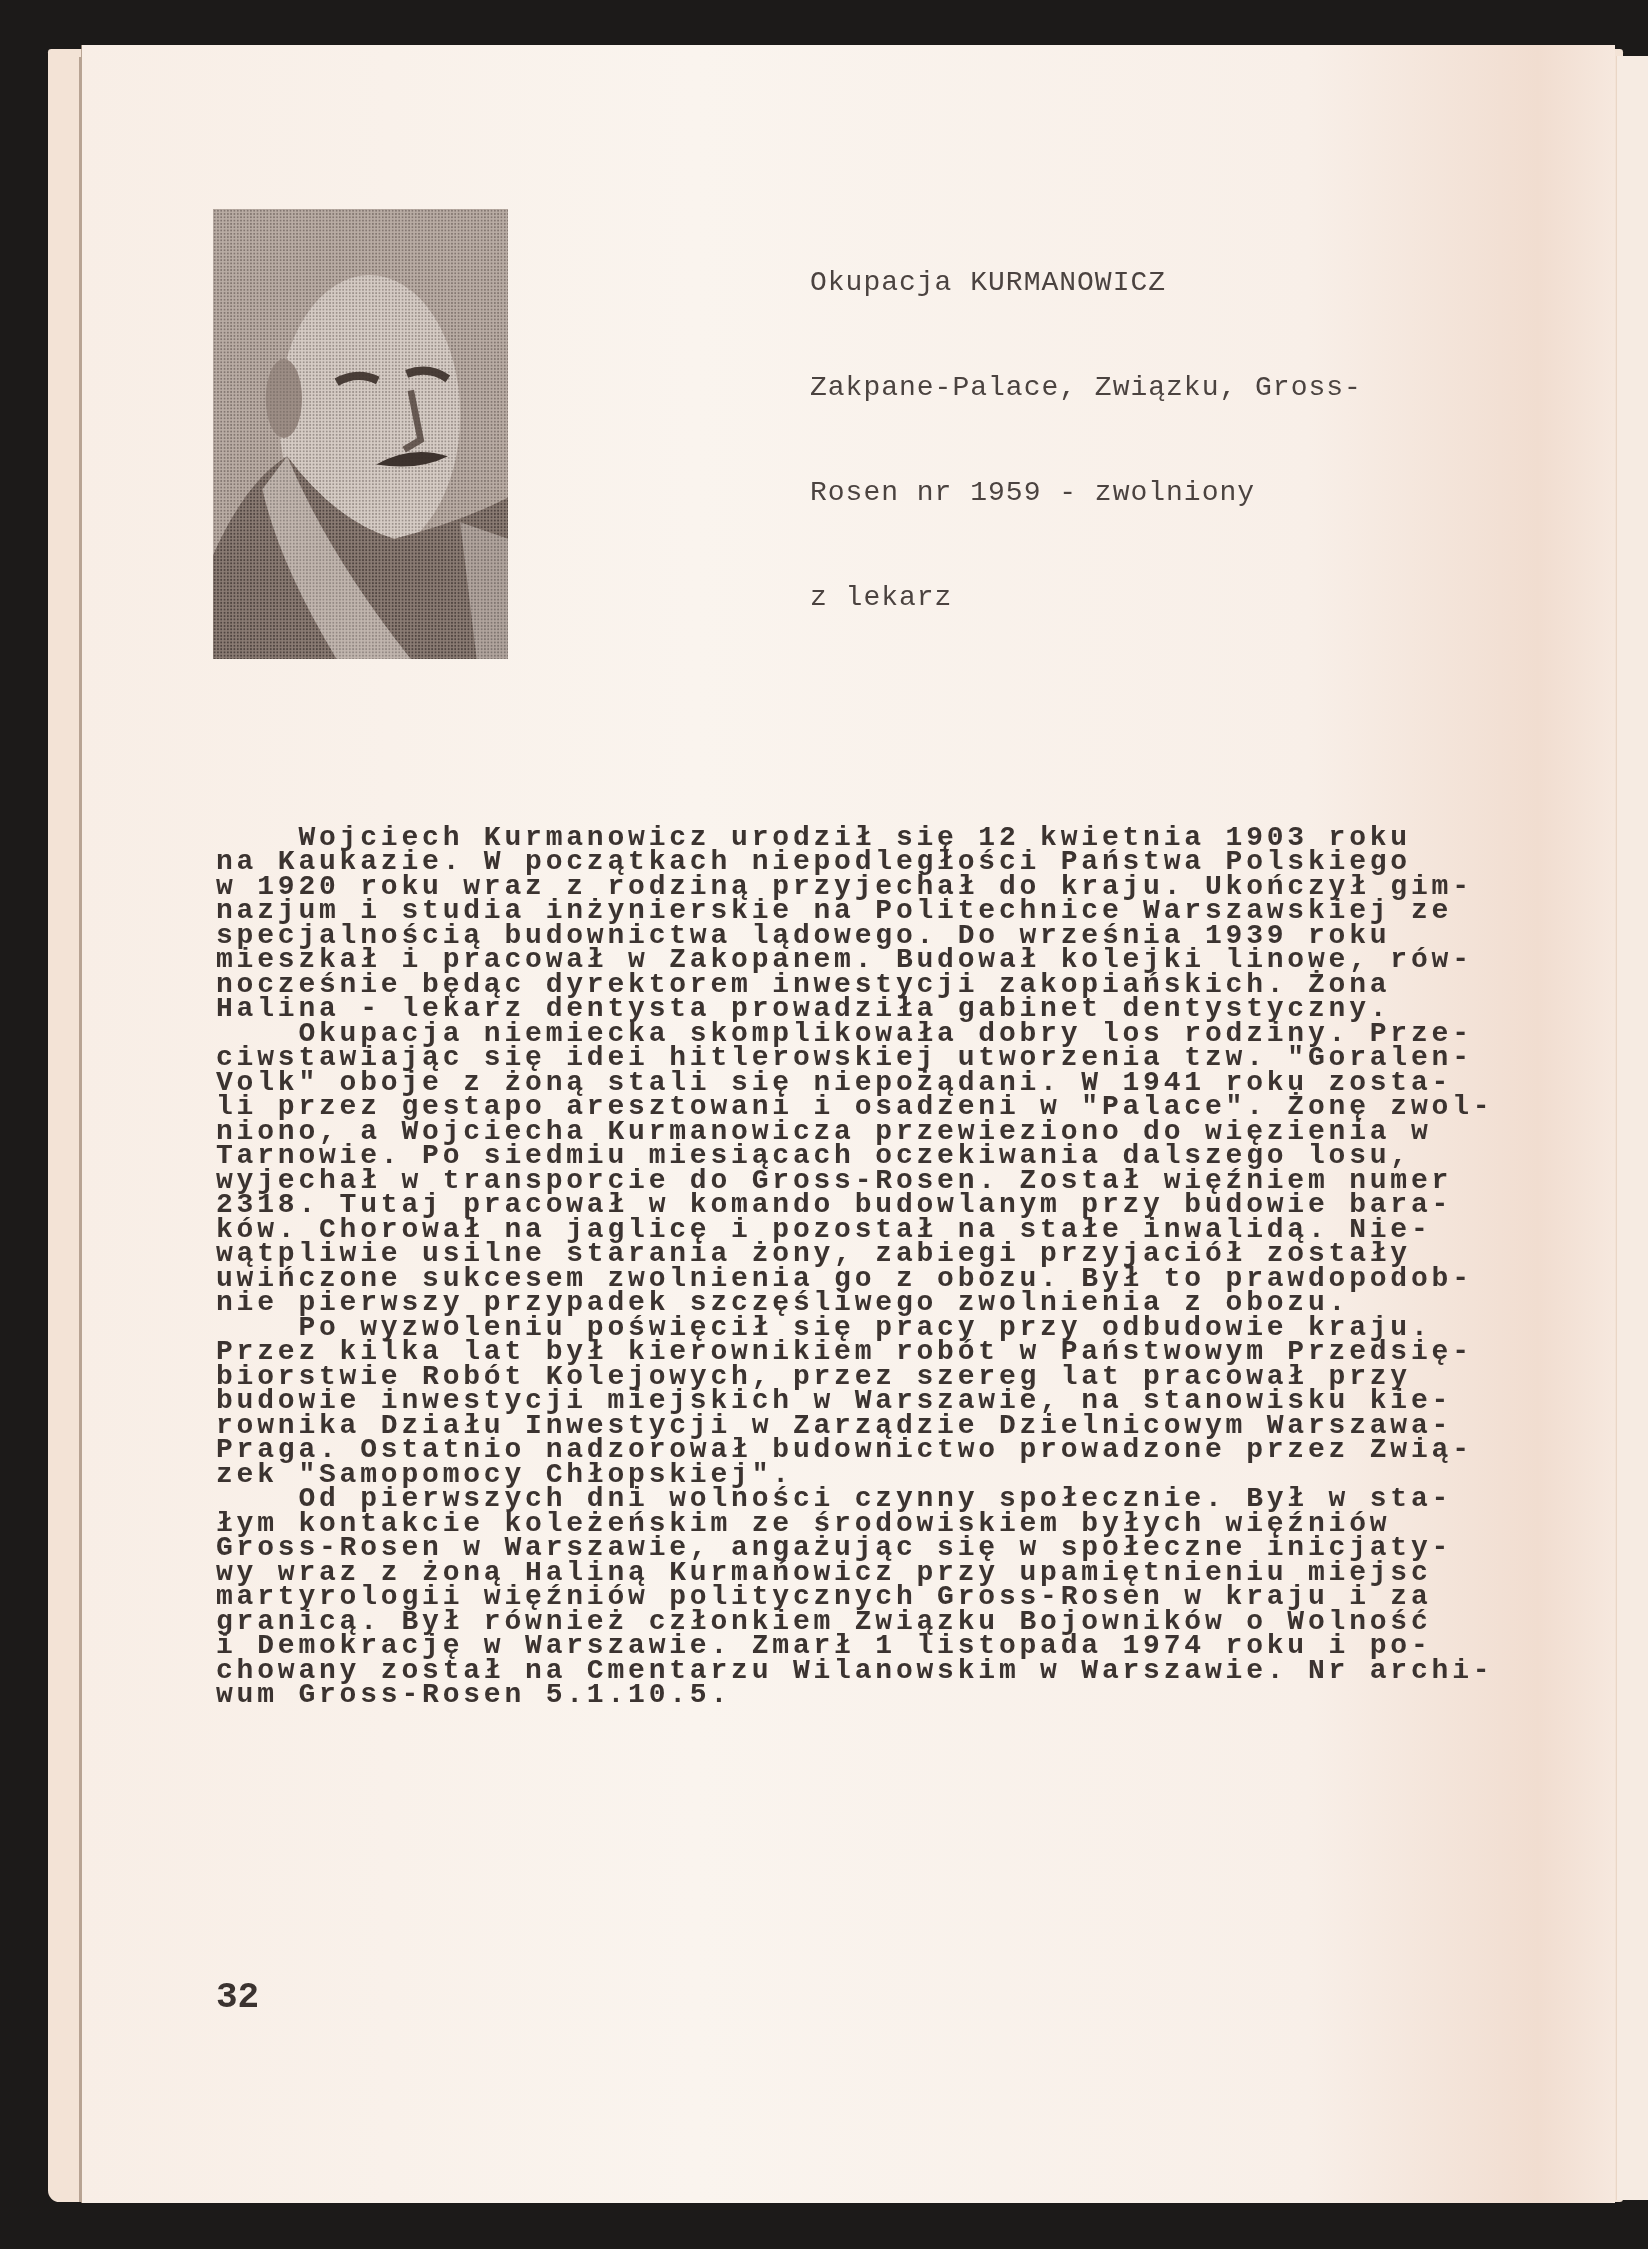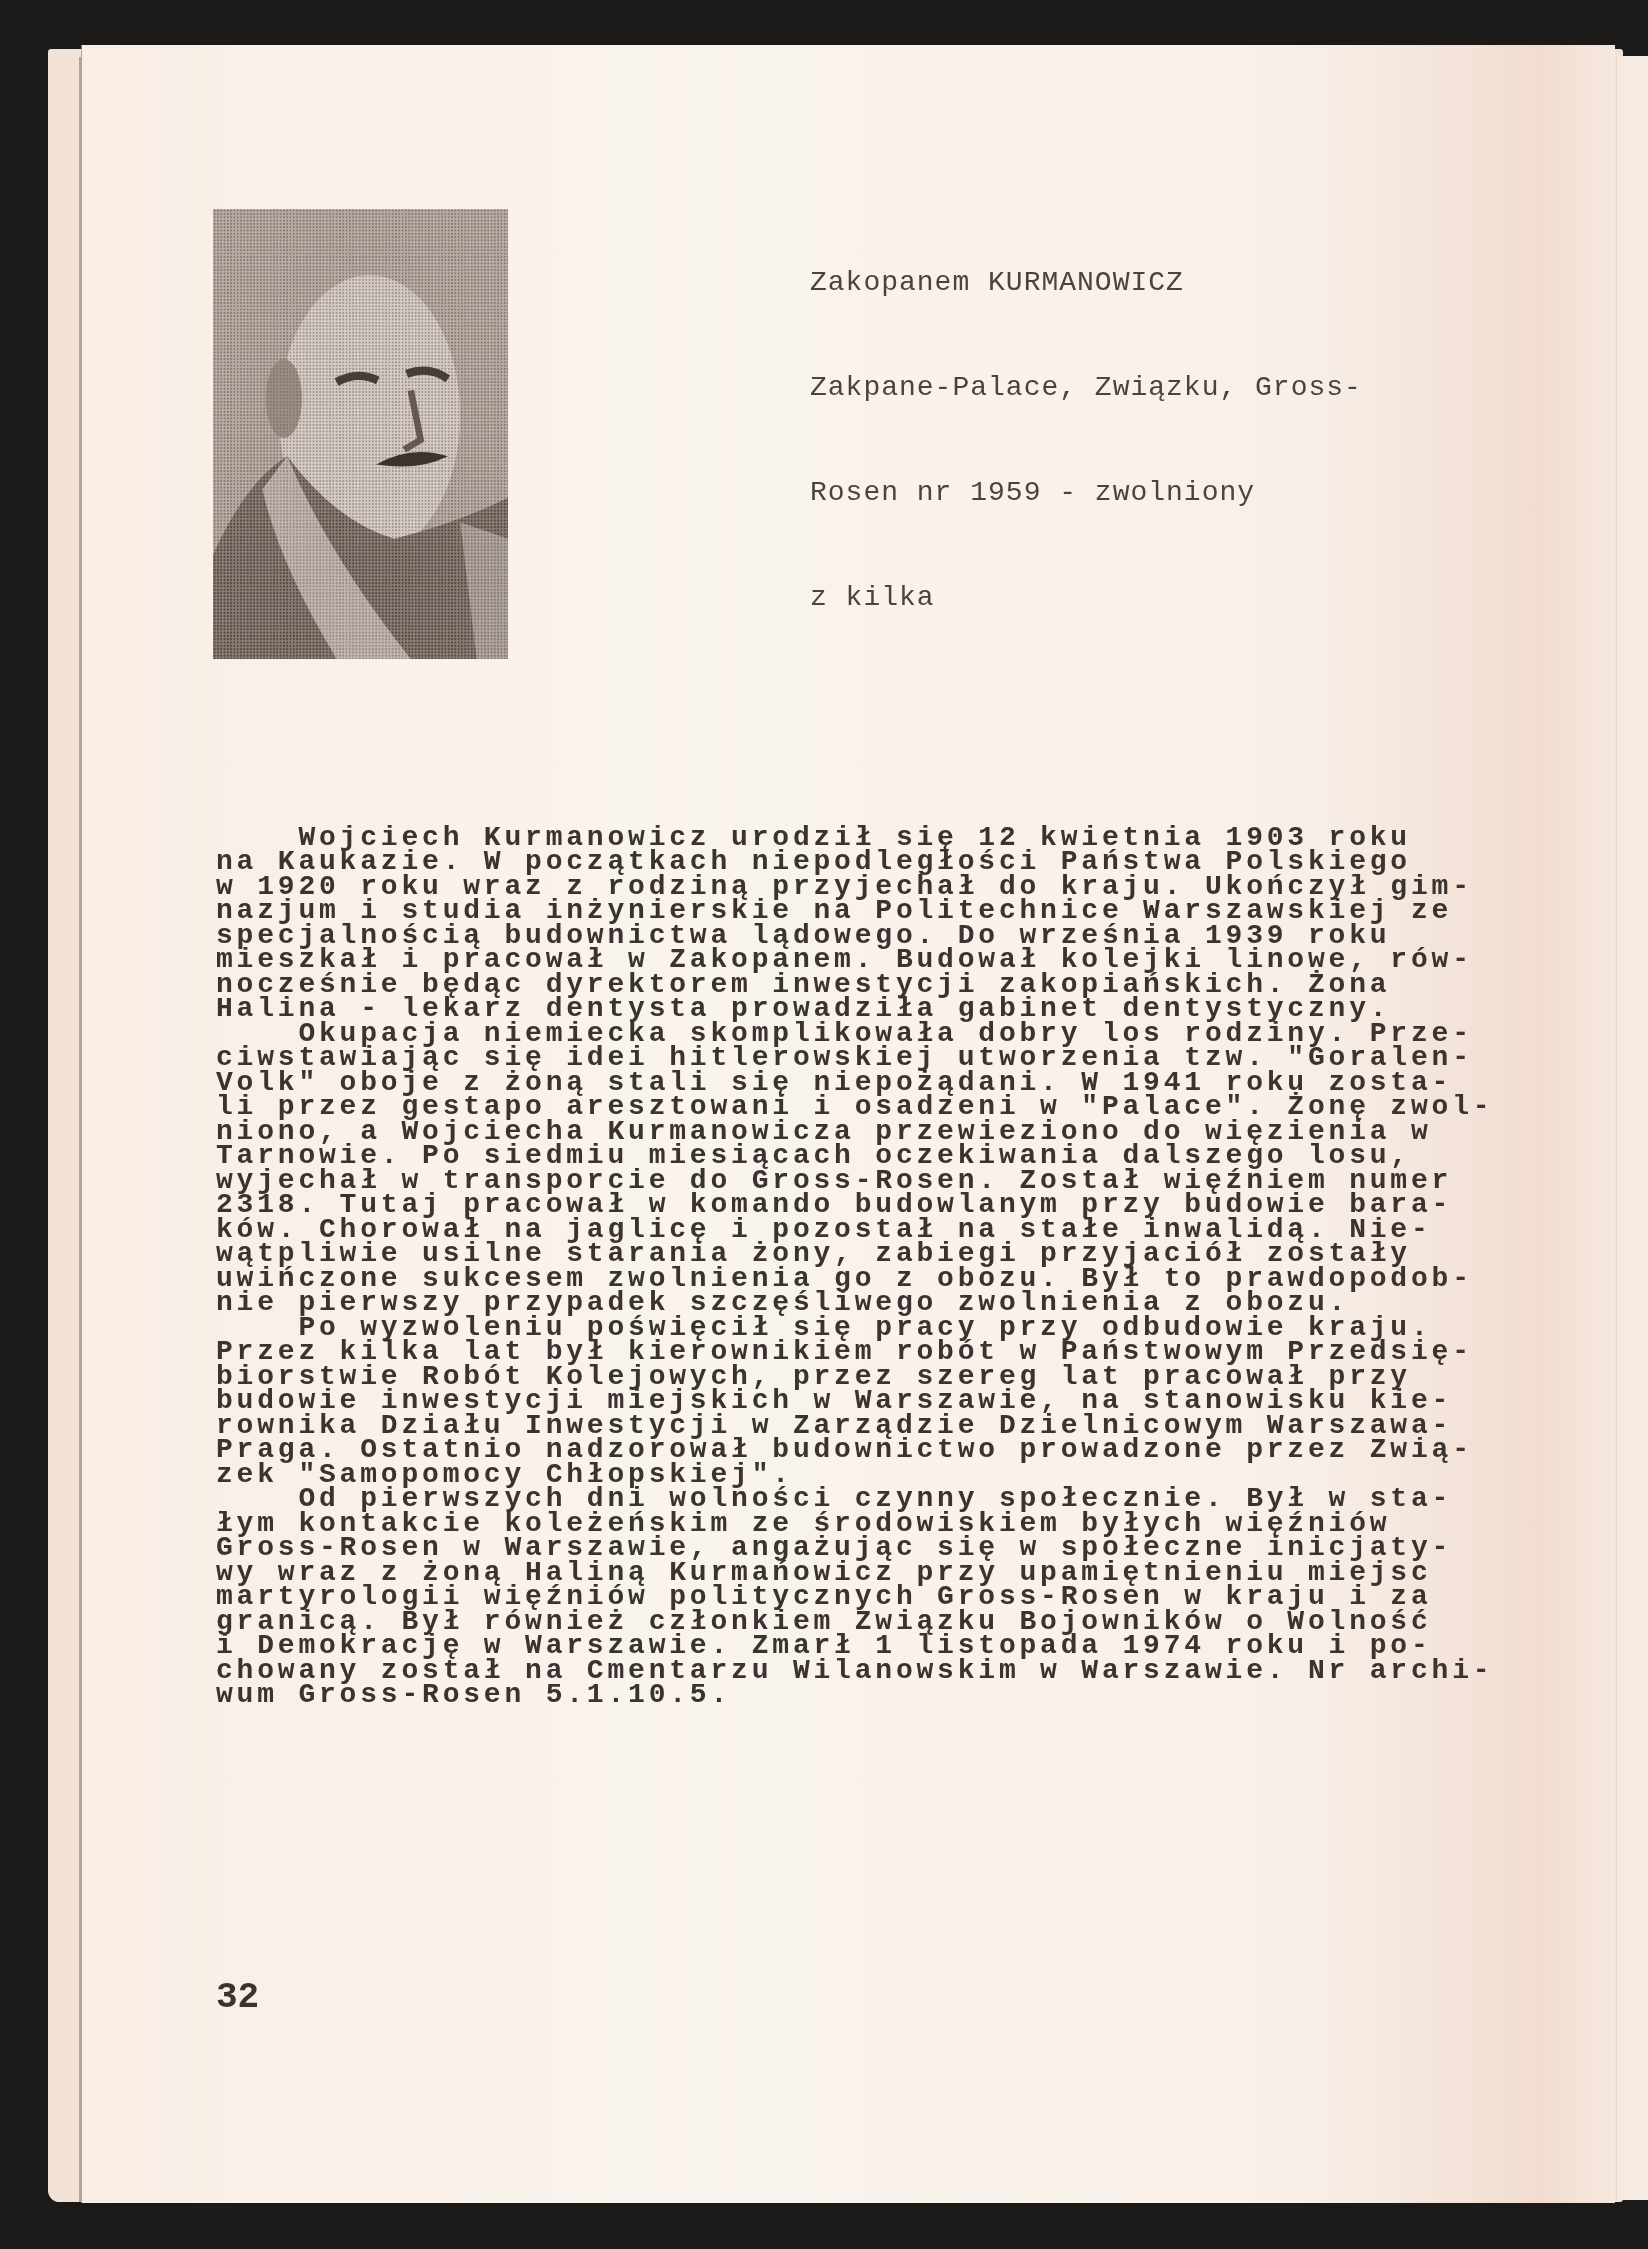--- a/index.html
+++ b/index.html
@@ -94,22 +94,22 @@
     <path d="M 0 420 Q 40 330 90 300 Q 150 380 220 400 Q 300 380 358 350 L 358 546 L 0 546 Z" fill="#8b7c74"></path>
     <path d="M 0 420 Q 40 330 90 300 Q 150 380 220 400 Q 300 380 358 350 L 358 546 L 0 546 Z" fill="url(#dots)" opacity="0.55"></path>
 
     <path d="M 90 300 Q 140 420 240 546 L 150 546 Q 80 430 60 340 Z" fill="#d8cec7" opacity="0.7"></path>
     <path d="M 300 380 L 358 400 L 358 546 L 320 546 Z" fill="#d8cec7" opacity="0.5"></path>
     <rect width="358" height="546" fill="url(#dots)" opacity="0.25"></rect>
   </svg>
 </div>
 
 <div class="caption">
-  <div>Zakopanem KURMANOWICZ</div>
+  <div>Okupacja KURMANOWICZ</div>
   <div>Zakpane-Palace, Związku, Gross-</div>
   <div>Rosen nr 1959 - zwolniony</div>
-  <div>z kilka</div>
+  <div>z lekarz</div>
 </div>
 
 <div class="body-text" id="body-text"><span class="line">    Wojciech Kurmanowicz urodził się 12 kwietnia 1903 roku</span><span class="line">na Kaukazie. W początkach niepodległości Państwa Polskiego</span><span class="line">w 1920 roku wraz z rodziną przyjechał do kraju. Ukończył gim-</span><span class="line">nazjum i studia inżynierskie na Politechnice Warszawskiej ze</span><span class="line">specjalnością budownictwa lądowego. Do września 1939 roku</span><span class="line">mieszkał i pracował w Zakopanem. Budował kolejki linowe, rów-</span><span class="line">nocześnie będąc dyrektorem inwestycji zakopiańskich. Żona</span><span class="line">Halina - lekarz dentysta prowadziła gabinet dentystyczny.</span><span class="line">    Okupacja niemiecka skomplikowała dobry los rodziny. Prze-</span><span class="line">ciwstawiając się idei hitlerowskiej utworzenia tzw. "Goralen-</span><span class="line">Volk" oboje z żoną stali się niepożądani. W 1941 roku zosta-</span><span class="line">li przez gestapo aresztowani i osadzeni w "Palace". Żonę zwol-</span><span class="line">niono, a Wojciecha Kurmanowicza przewieziono do więzienia w</span><span class="line">Tarnowie. Po siedmiu miesiącach oczekiwania dalszego losu,</span><span class="line">wyjechał w transporcie do Gross-Rosen. Został więźniem numer</span><span class="line">2318. Tutaj pracował w komando budowlanym przy budowie bara-</span><span class="line">ków. Chorował na jaglicę i pozostał na stałe inwalidą. Nie-</span><span class="line">wątpliwie usilne starania żony, zabiegi przyjaciół zostały</span><span class="line">uwińczone sukcesem zwolnienia go z obozu. Był to prawdopodob-</span><span class="line">nie pierwszy przypadek szczęśliwego zwolnienia z obozu.</span><span class="line">    Po wyzwoleniu poświęcił się pracy przy odbudowie kraju.</span><span class="line">Przez kilka lat był kierownikiem robót w Państwowym Przedsię-</span><span class="line">biorstwie Robót Kolejowych, przez szereg lat pracował przy</span><span class="line">budowie inwestycji miejskich w Warszawie, na stanowisku kie-</span><span class="line">rownika Działu Inwestycji w Zarządzie Dzielnicowym Warszawa-</span><span class="line">Praga. Ostatnio nadzorował budownictwo prowadzone przez Zwią-</span><span class="line">zek "Samopomocy Chłopskiej".</span><span class="line">    Od pierwszych dni wolności czynny społecznie. Był w sta-</span><span class="line">łym kontakcie koleżeńskim ze środowiskiem byłych więźniów</span><span class="line">Gross-Rosen w Warszawie, angażując się w społeczne inicjaty-</span><span class="line">wy wraz z żoną Haliną Kurmańowicz przy upamiętnieniu miejsc</span><span class="line">martyrologii więźniów politycznych Gross-Rosen w kraju i za</span><span class="line">granicą. Był również członkiem Związku Bojowników o Wolność</span><span class="line">i Demokrację w Warszawie. Zmarł 1 listopada 1974 roku i po-</span><span class="line">chowany został na Cmentarzu Wilanowskim w Warszawie. Nr archi-</span><span class="line">wum Gross-Rosen 5.1.10.5.</span></div>
 
 <div class="page-number">32</div>
 
 
 </body></html>

